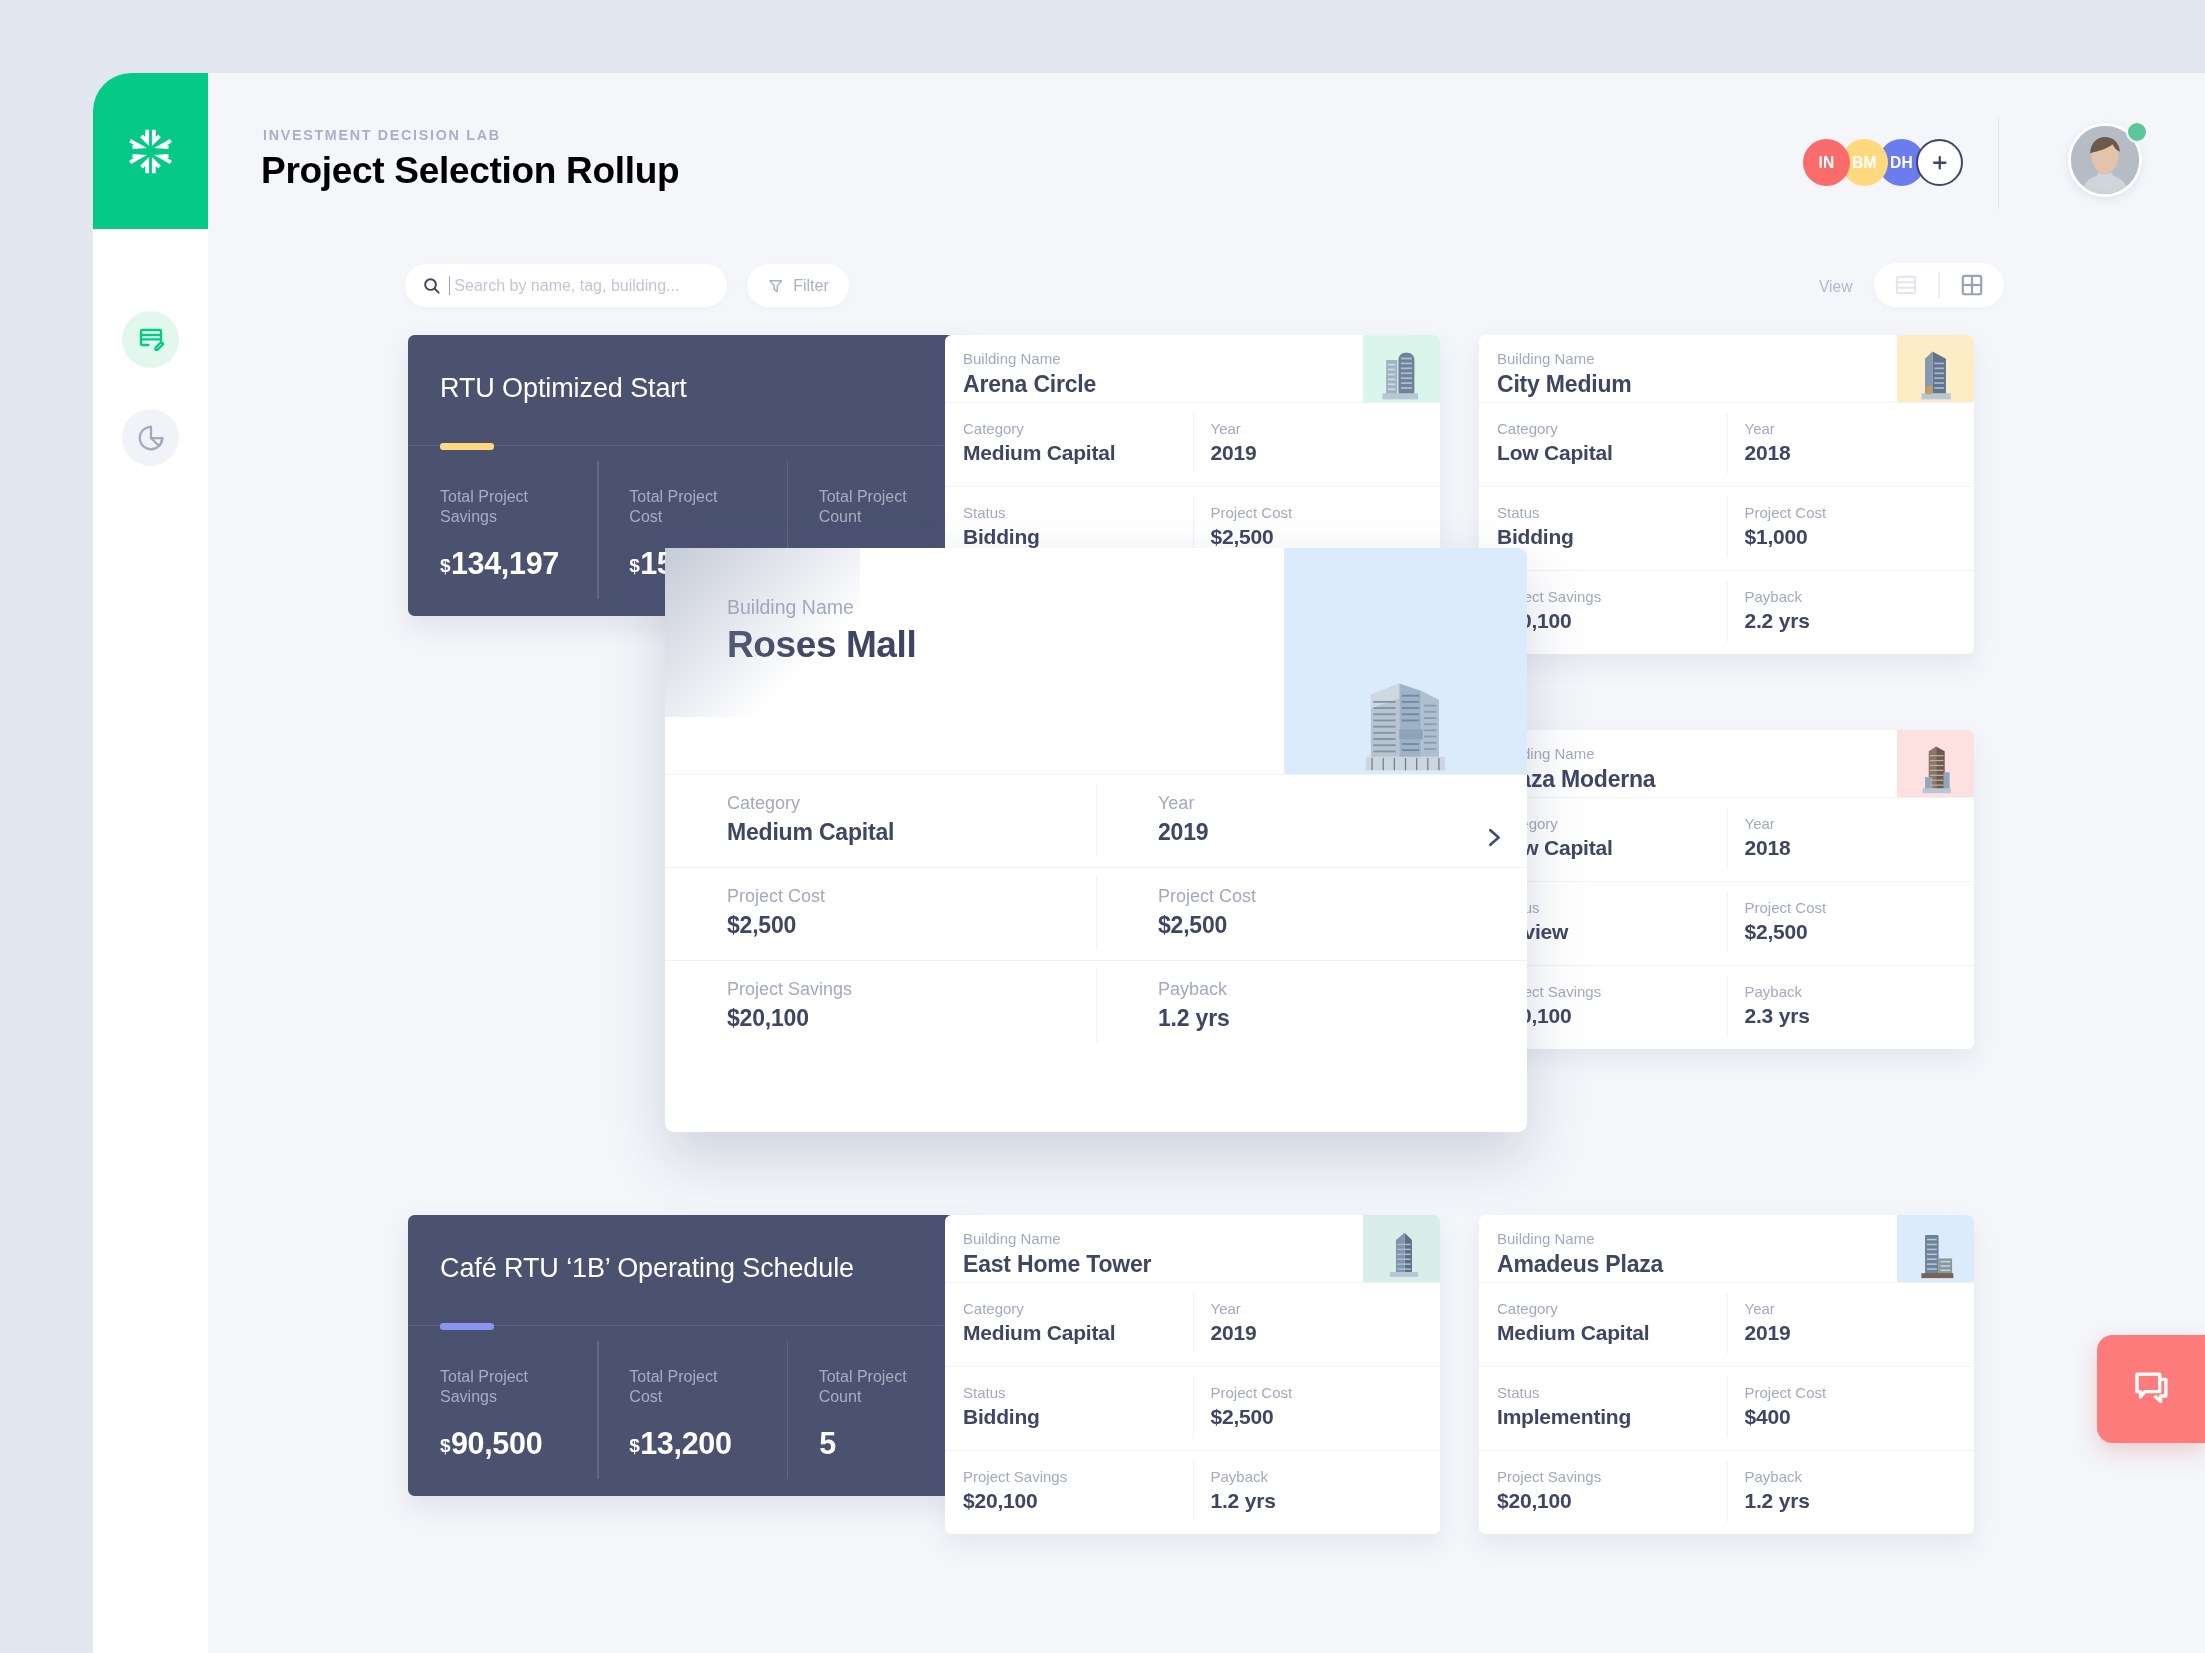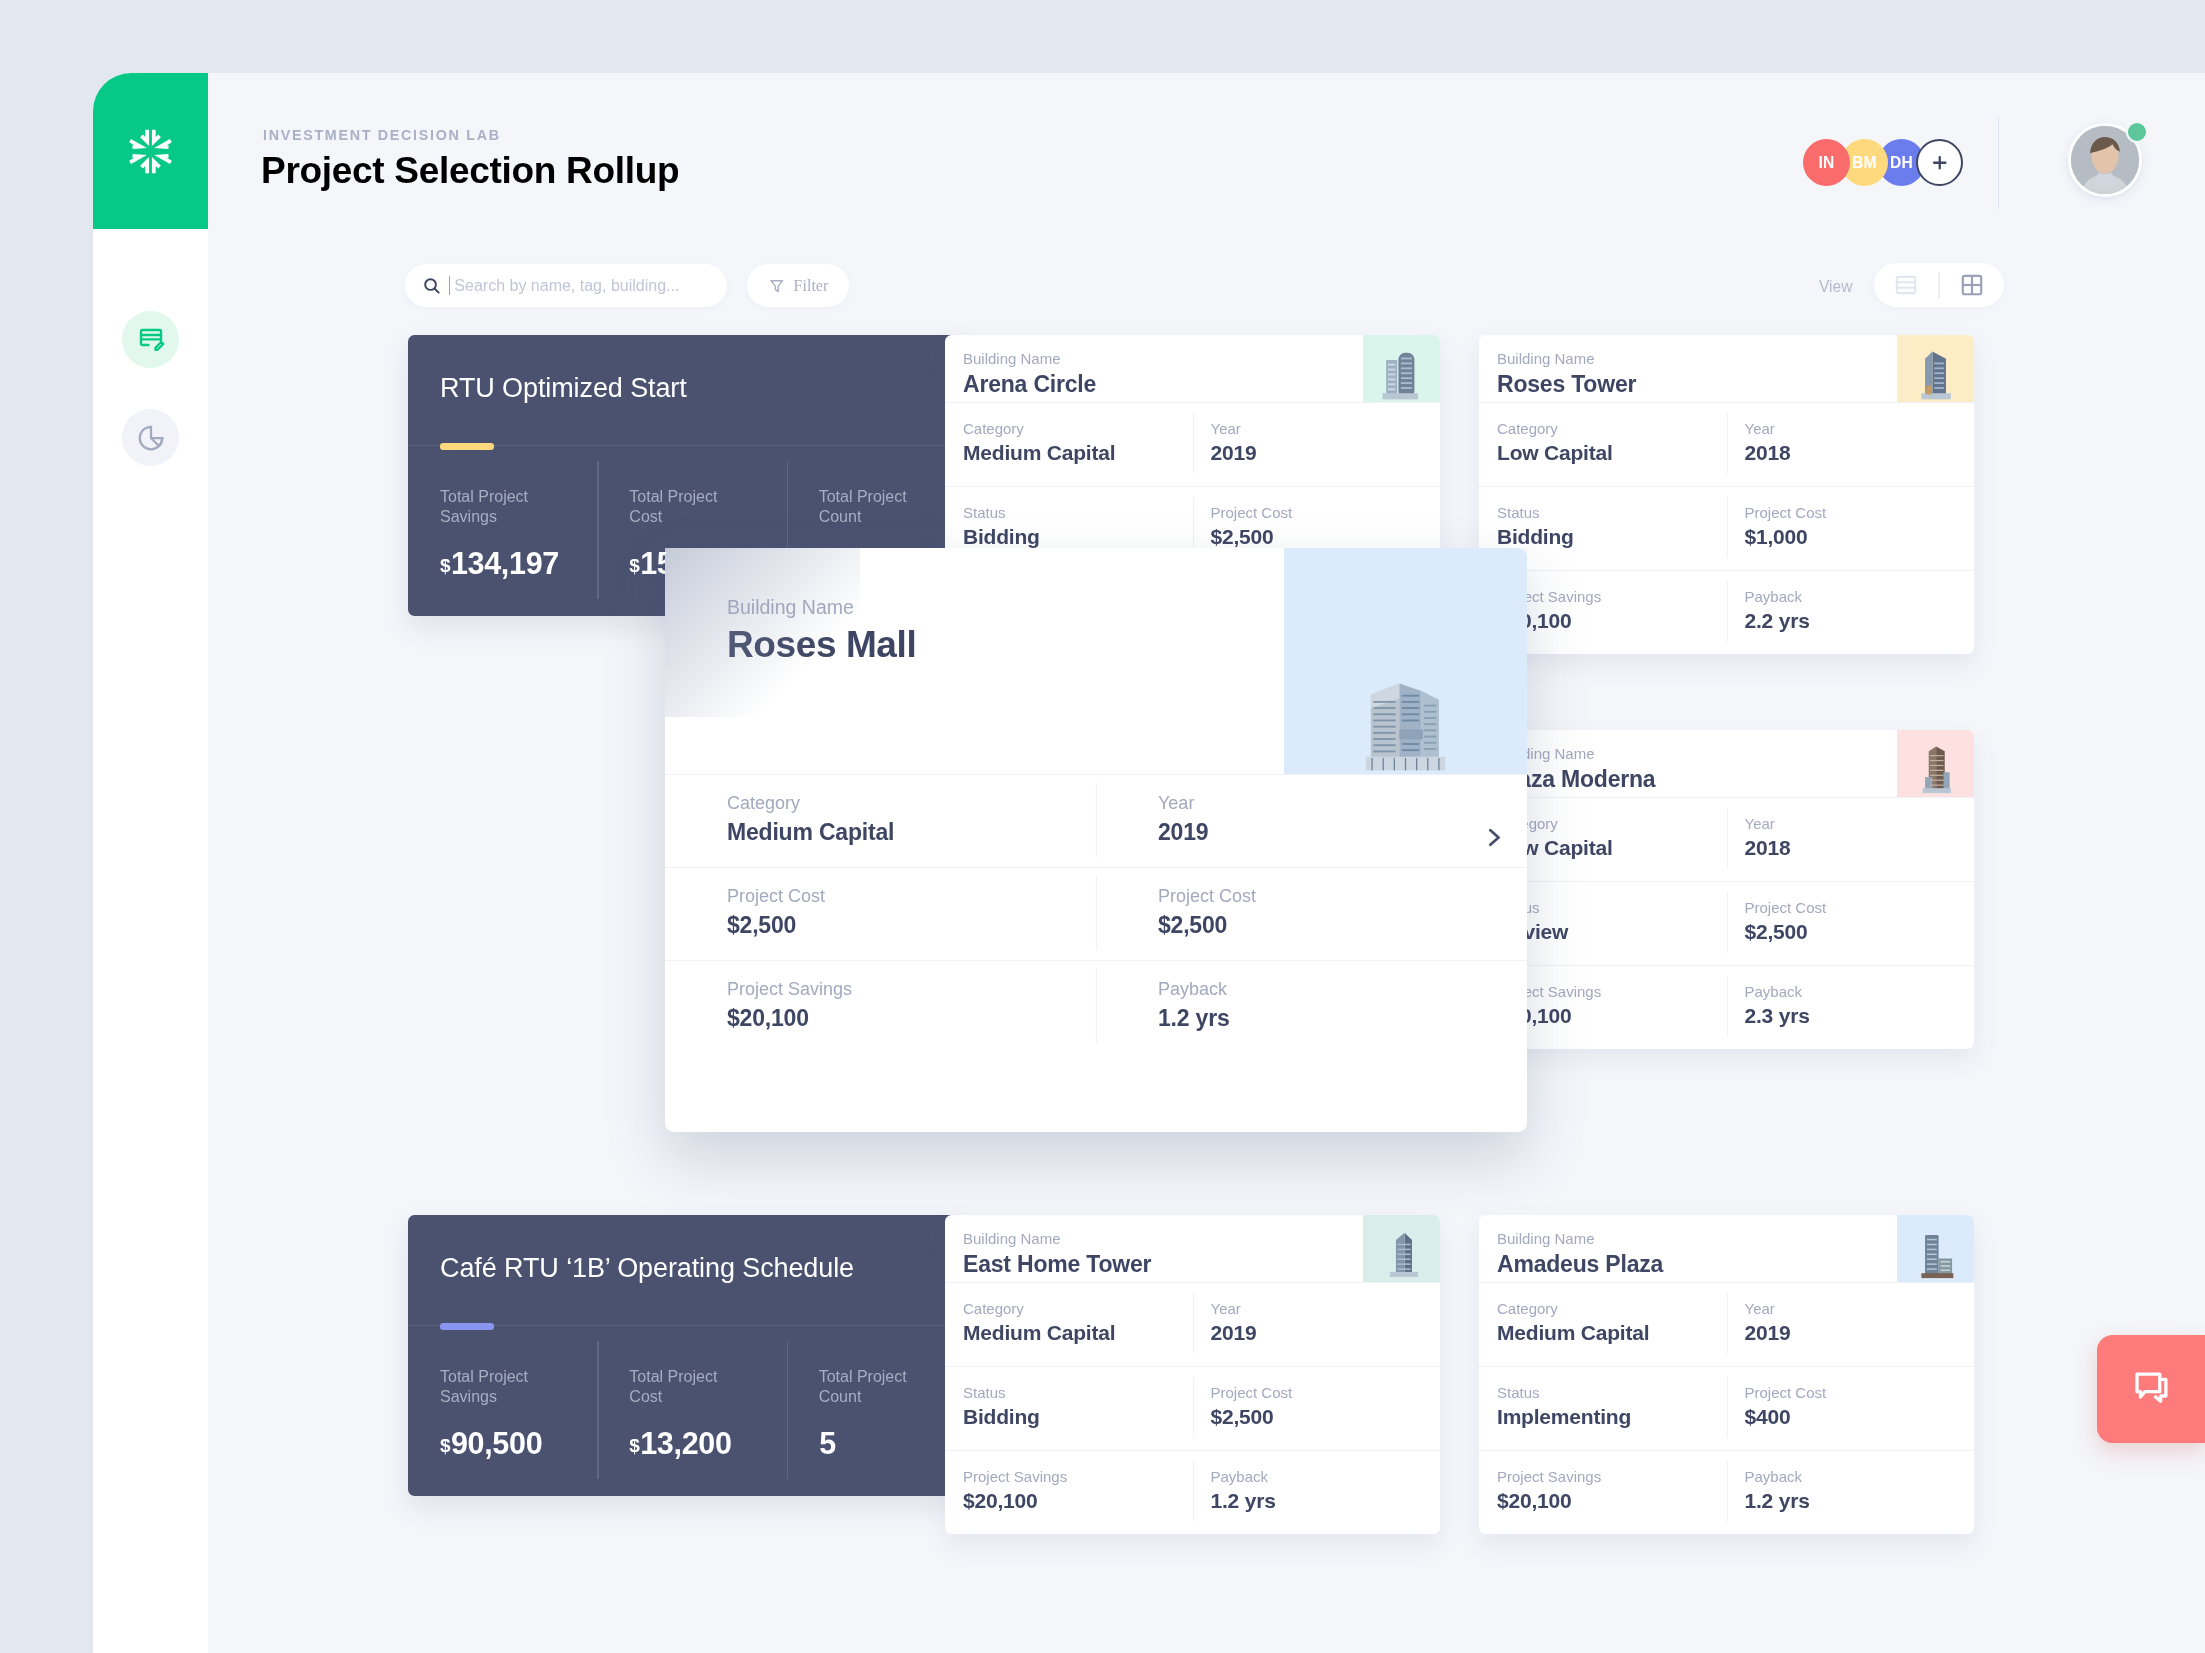--- a/index.html
+++ b/index.html
@@ -122,21 +122,20 @@
   }
   #search-input::placeholder { color: #c1c6d7; }
 
   #filter-button {
     position: absolute; left: 747px; top: 264px;
     width: 102px; height: 43px;
     background: #ffffff; border-radius: 21.4px;
     display: flex; align-items: center; justify-content: center; gap: 8.4px;
     cursor: pointer;
     box-shadow: 0 1.9px 6.5px rgba(120,130,160,.05);
-    font-family: Liberation Serif, serif;
   }
   #filter-button svg { width: 17.5px; height: 17.5px; }
   #filter-label { font-size: 16px; color: #aab0c6; }
 
   #view-label {
     position: absolute; left: 1819px; top: 278px;
     font-size: 15.6px; color: #b4bacd;
   }
   #view-toggle {
     position: absolute; left: 1874px; top: 263px;
@@ -351,21 +350,21 @@
       <div class="pc-label">Payback</div>
       <div class="pc-value">1.2 yrs</div>
     </div>
   </div>
 </div>
 
 <div class="project-card" style="left:1479px; top:335px;">
   <div class="pc-head">
     <div class="pc-head-text">
       <div class="pc-label">Building Name</div>
-      <div class="pc-value pc-name">Roses Tower</div>
+      <div class="pc-value pc-name">City Medium</div>
     </div>
     <div class="pc-thumb" style="background:#FDEDC6">
       <svg viewBox="0 0 70 84" width="43" height="52" aria-hidden="true">
           <polygon points="30,2 52,14 52,76 30,76" fill="#62738c"></polygon>
           <polygon points="30,2 30,76 18,76 18,14" fill="#8699ae"></polygon>
           <rect x="12" y="70" width="48" height="10" fill="#b9c6d3"></rect>
           <g fill="#9fb4c9">
             <rect x="33" y="20" width="16" height="3"></rect>
             <rect x="33" y="28" width="16" height="3"></rect>
             <rect x="33" y="36" width="16" height="3"></rect>

